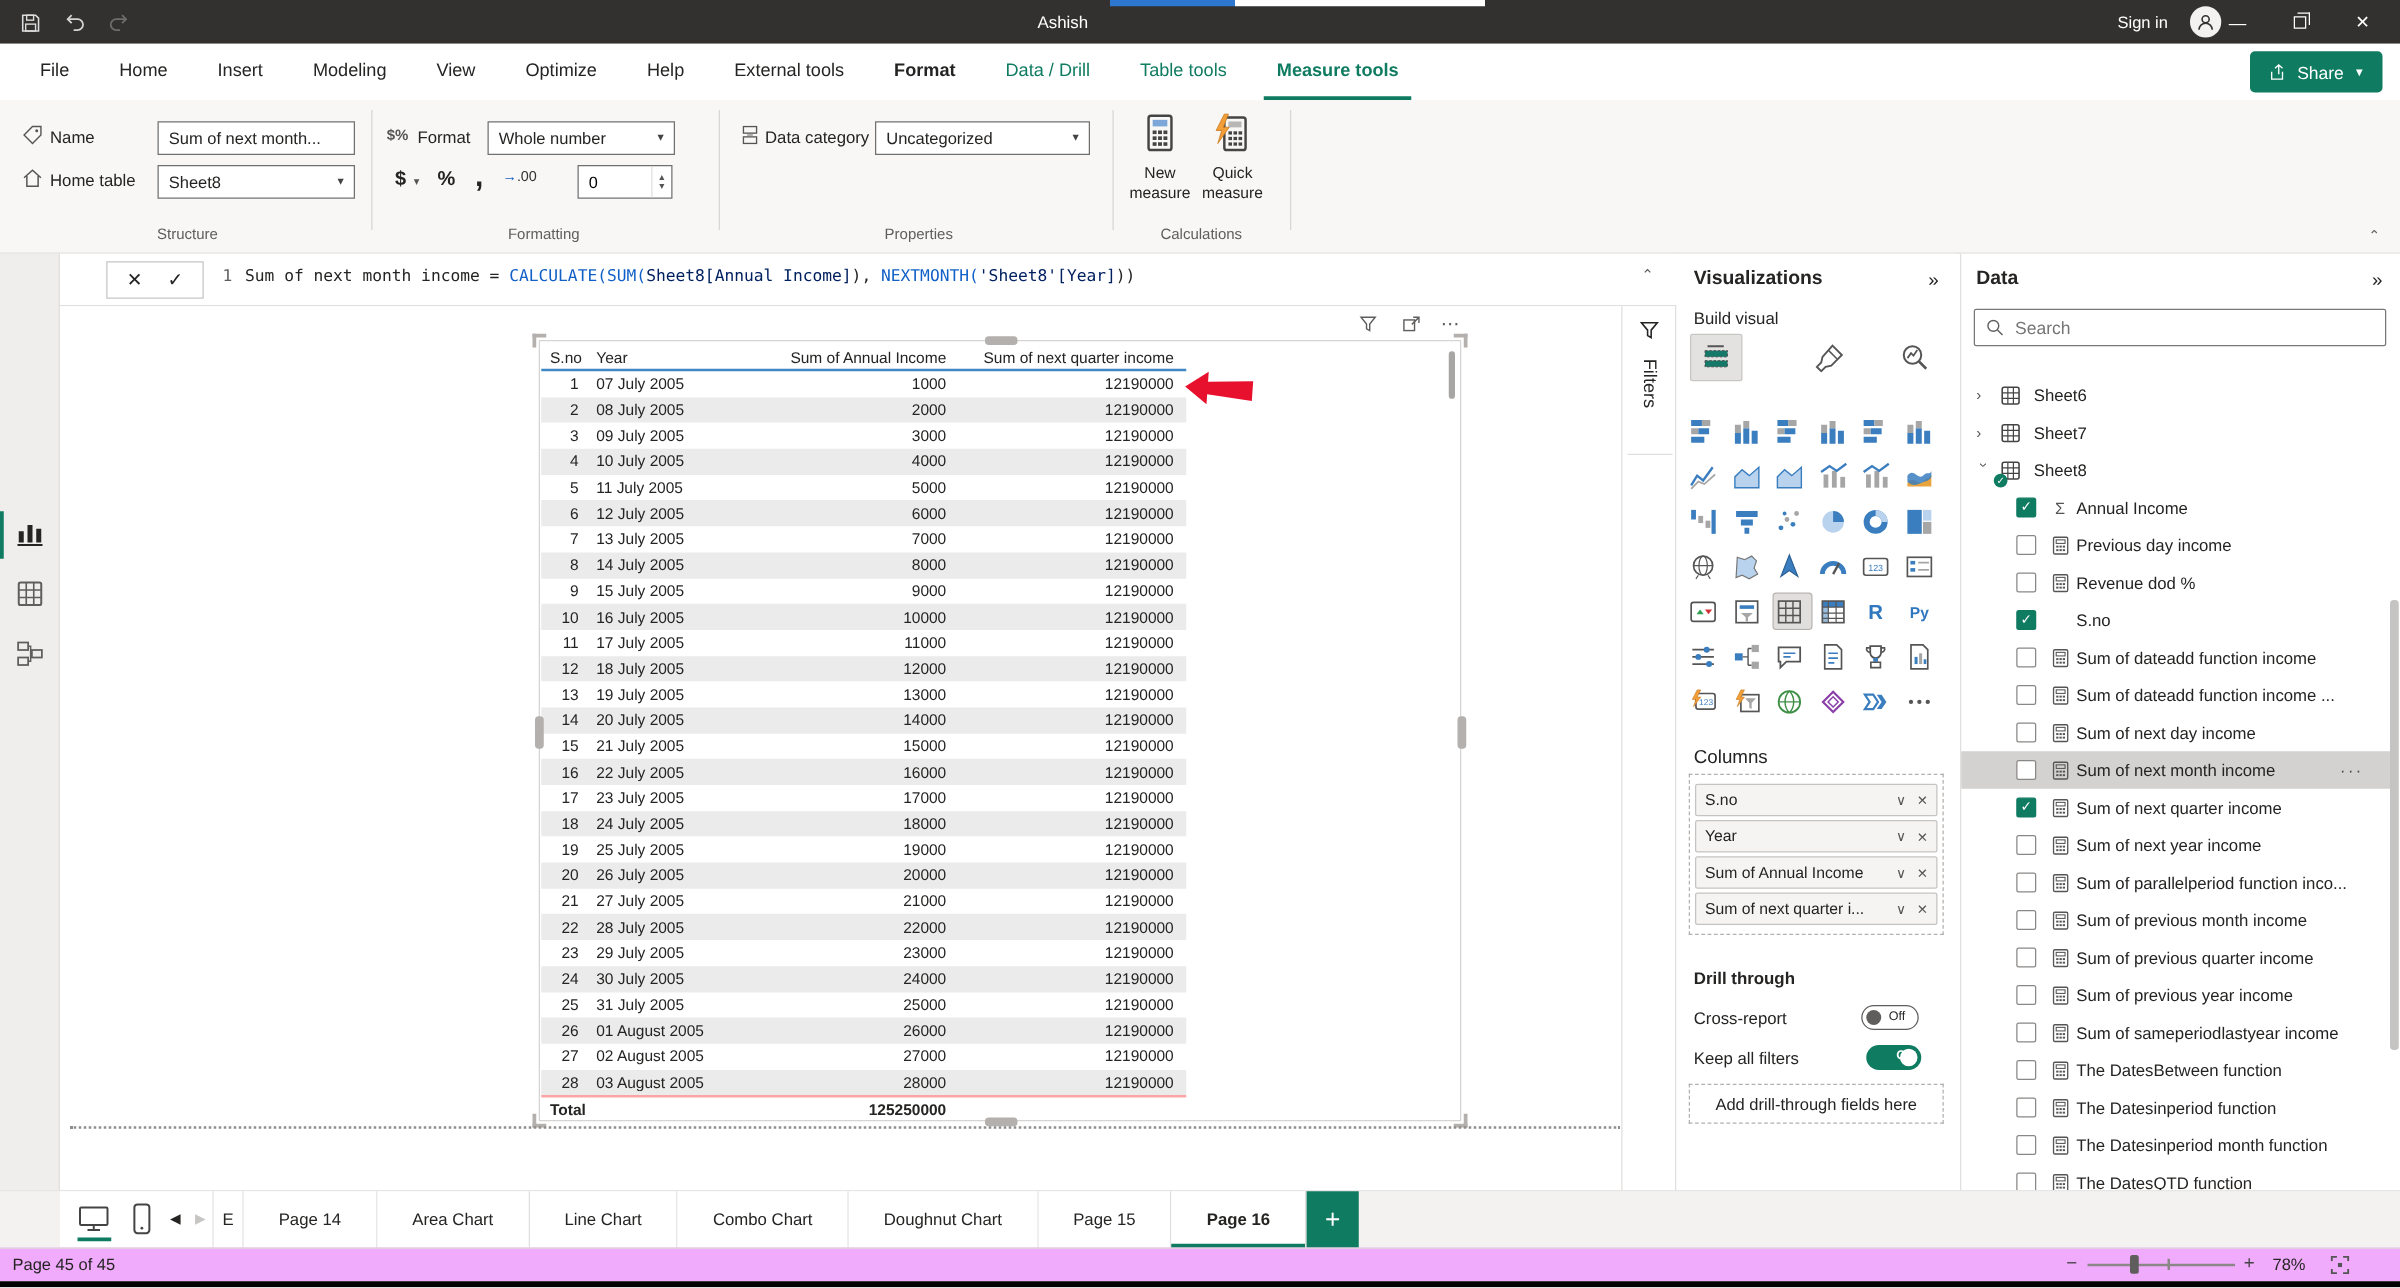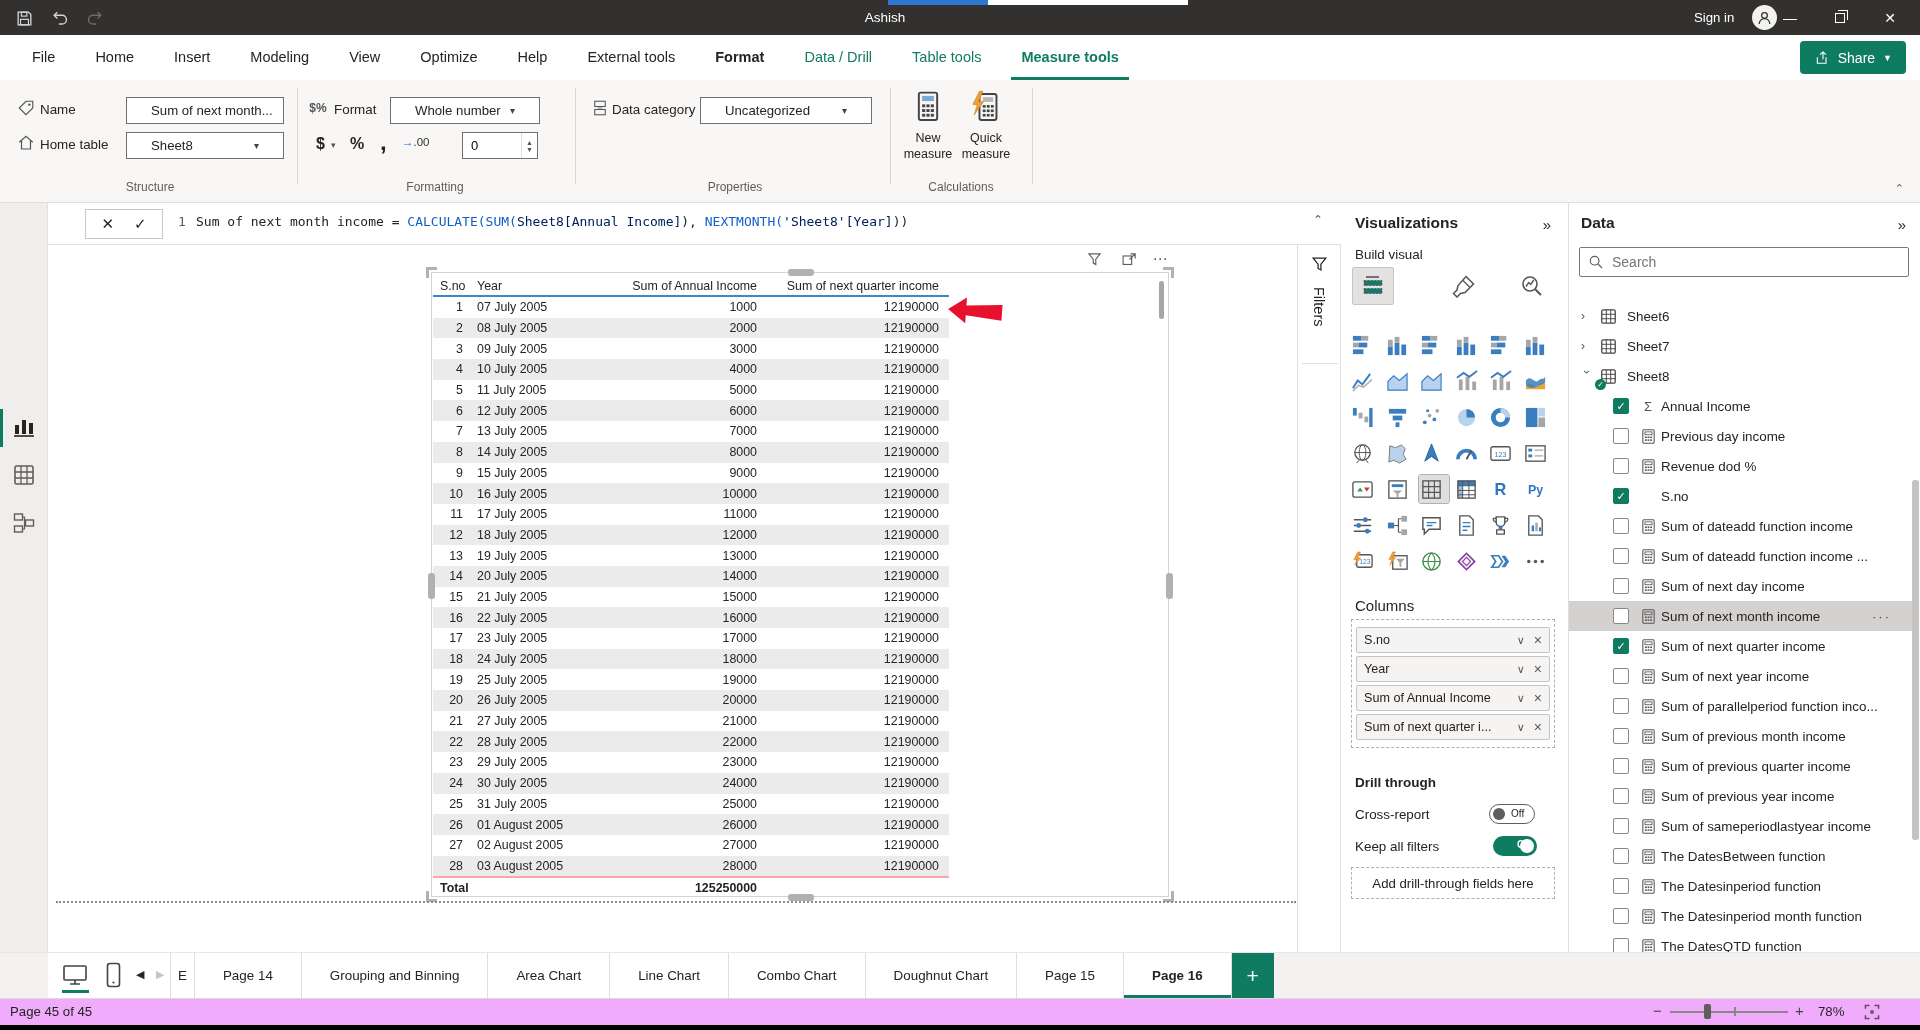--- a/index.html
+++ b/index.html
@@ -4,41 +4,41 @@
 <style>
   *{box-sizing:border-box;margin:0;padding:0}
   html,body{width:1920px;height:1030px;overflow:hidden}
   body{font-family:"Liberation Sans","DejaVu Sans",sans-serif;color:#252423;background:#fff}
   #app{position:relative;width:1920px;height:1030px;background:#fff;overflow:hidden}
   svg{display:block}
   
   #titlebar{position:absolute;left:0;top:0;width:1920px;height:35px;background:#323130;color:#fff}
   #strip-blue{position:absolute;left:888px;top:0;width:100px;height:5px;background:#2e77d0}
   #strip-white{position:absolute;left:988px;top:0;width:200px;height:5px;background:#fff}
-  #app-title{position:absolute;left:830px;top:0;width:110px;height:35px;line-height:35px;text-align:center;font-size:13.5px;color:#fff}
+  #app-title{position:absolute;left:830px;top:0;width:110px;height:35px;line-height:35px;font-size:13.5px;color:#fff}
   .tb-ic{position:absolute;top:8px;width:20px;height:20px;display:flex;align-items:center;justify-content:center}
   #signin{position:absolute;left:1694px;top:0;height:35px;line-height:35px;font-size:13.2px;color:#fff}
   #avatar{position:absolute;left:1752px;top:5px;width:25px;height:25px;border-radius:50%;background:#f3f2f1;display:flex;align-items:center;justify-content:center}
   .winbtn{position:absolute;top:0;width:44px;height:35px;display:flex;align-items:center;justify-content:center;color:#fff;font-size:14px}
   #btn-restore span{display:block;width:10px;height:10px;border:1.4px solid #fff;position:relative}
   #btn-restore span::before{content:"";position:absolute;left:2px;top:-4px;width:9px;height:9px;border-top:1.4px solid #fff;border-right:1.4px solid #fff}
   
   #tabsrow{position:absolute;left:0;top:35px;width:1920px;height:45px;background:#fff;display:flex;align-items:stretch;padding-left:12px}
   .rtab{padding:0 20px;line-height:45px;font-size:14.5px;color:#252423;position:relative;white-space:nowrap;cursor:default}
   .rtab.bold{font-weight:bold}
   .rtab.contextual{color:var(--accent)}
   .rtab.active{color:var(--accent);font-weight:bold}
   .rtab.active::after{content:"";position:absolute;left:10px;right:10px;bottom:0;height:3px;background:var(--accent)}
   #share-btn{position:absolute;right:14px;top:41px;height:33px;background:var(--accent);color:#fff;border-radius:4px;display:flex;align-items:center;gap:8px;padding:0 14px;font-size:14px}
   
   #ribbon{position:absolute;left:0;top:80px;width:1920px;height:123px;background:#f8f7f6;border-bottom:1px solid #e1dfdd}
   .gdiv{position:absolute;top:8px;height:96px;width:1px;background:#d8d6d4}
   .glabel{position:absolute;top:100px;font-size:12px;color:#605e5c;text-align:center}
   .ctl-label{position:absolute;font-size:13.4px;color:#252423;white-space:nowrap}
-  .inputbox{position:absolute;height:27px;background:#fff;border:1px solid #707070;font-size:13.2px;color:#252423;display:flex;align-items:center;padding:0 24px;overflow:hidden;white-space:nowrap}
+  .inputbox{position:absolute;height:27px;background:#fff;border:1px solid #707070;font-size:13.2px;color:#252423;display:flex;align-items:center;padding:0 8px;overflow:hidden;white-space:nowrap}
   .selbox .chev{margin-left:auto;font-size:10px;color:#444}
   .ric{position:absolute;width:20px;height:20px;display:flex;align-items:center;justify-content:center}
   .bigbtn{position:absolute;top:10px;width:60px;text-align:center;font-size:12.5px;color:#252423;line-height:16px}
   .bigbtn .bicon{margin:0 auto 6px;width:32px;height:34px;position:relative}
   .spin{position:absolute;width:76px;height:27px;border:1px solid #707070;background:#fff;display:flex;align-items:center}
   .spin input{flex:1;border:0;outline:0;font-size:13px;padding-left:8px;width:40px;font-family:inherit;background:transparent}
   .spin .arrows{width:16px;height:100%;display:flex;flex-direction:column;align-items:center;justify-content:center;font-size:7px;color:#555;border-left:1px solid #e1dfdd}
   #ribbon-collapse{position:absolute;right:16px;top:102px;font-size:11px;color:#605e5c}
   
   #formulabar{position:absolute;left:48px;top:203px;width:1293px;height:42px;background:#fff;border-bottom:1px solid #e1dfdd}
@@ -1414,21 +1414,20 @@
             <rect x="1.5" y="1.5" width="12" height="23" rx="2.5" fill="none" stroke="#444" stroke-width="1.6"></rect>
             <circle cx="7.5" cy="20.5" r="1.1" fill="#444"></circle>
           </svg>
       </div>
       <div class="navarr" style="left:88px;color:#252423">◀</div>
       <div class="navarr" style="left:108px;color:#c8c6c4">▶</div>
     </div>
     <div id="ptabs">
         <div class="ptab first">E</div>
         <div class="ptab">Page 14</div>
-        <div class="ptab">Grouping and Binning</div>
         <div class="ptab">Area Chart</div>
         <div class="ptab">Line Chart</div>
         <div class="ptab">Combo Chart</div>
         <div class="ptab">Doughnut Chart</div>
         <div class="ptab">Page 15</div>
         <div class="ptab active">Page 16</div>
         <div id="addpage">+</div>
       </div>
   </div>
 

